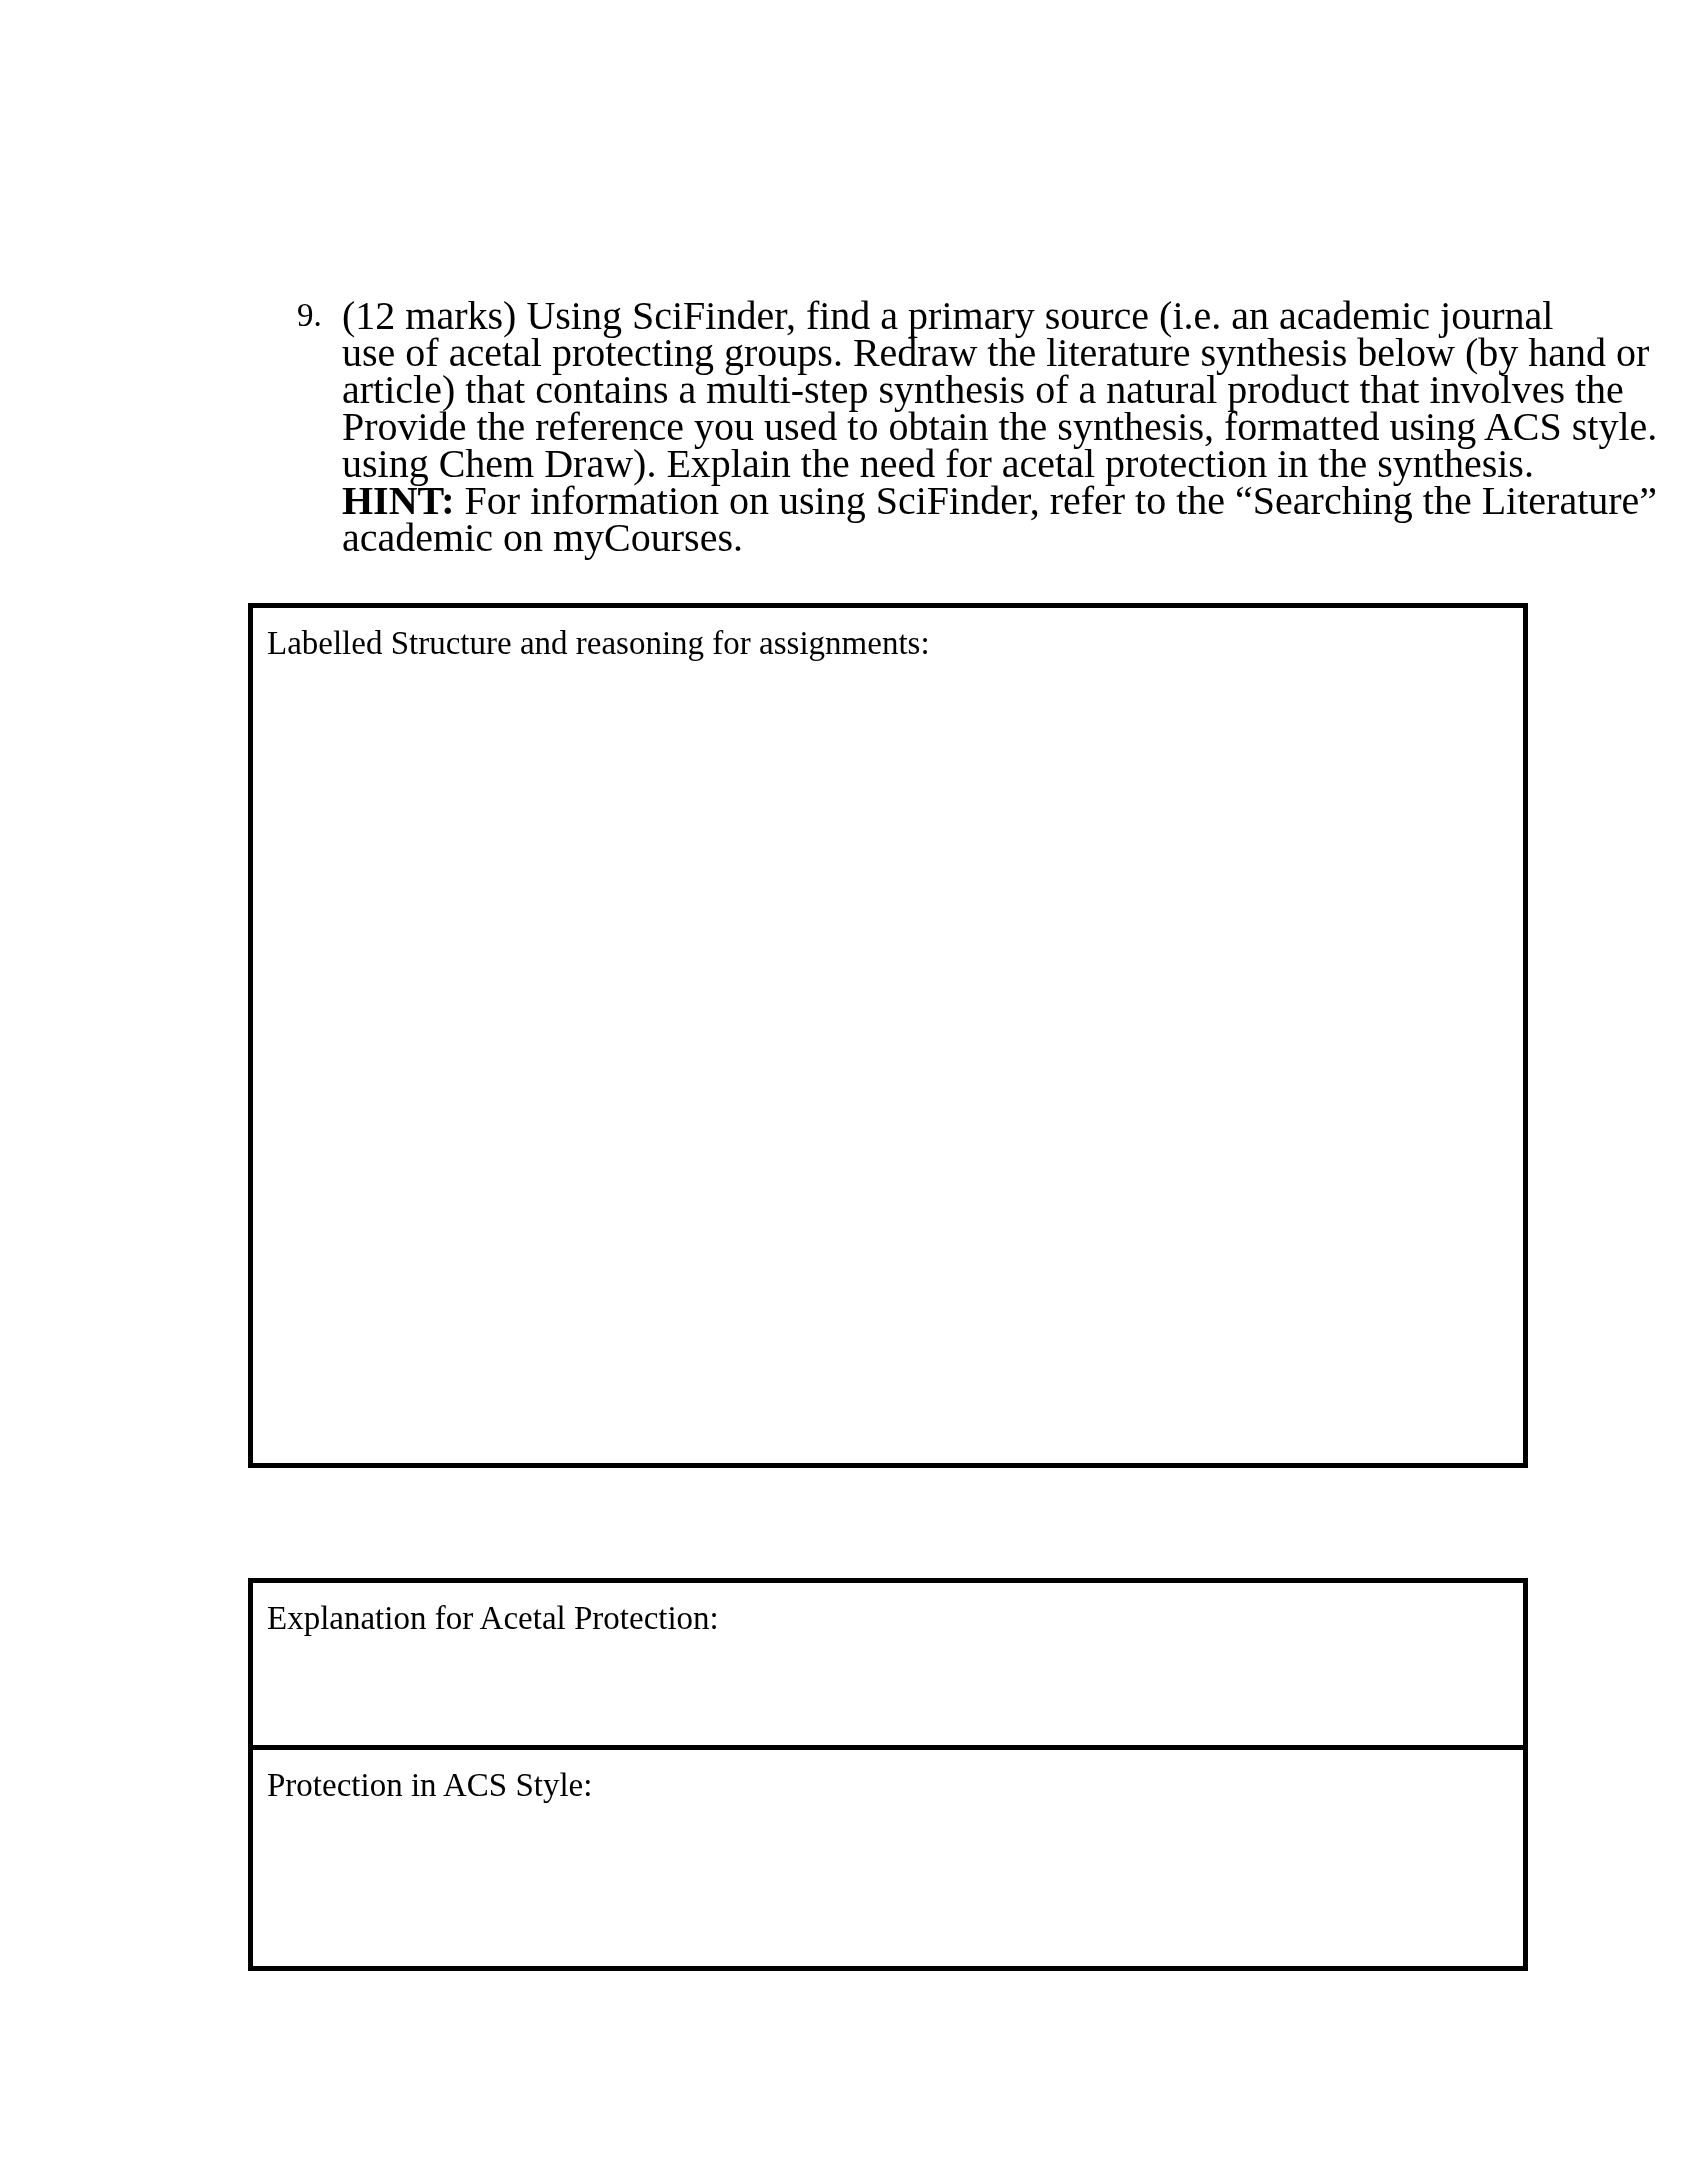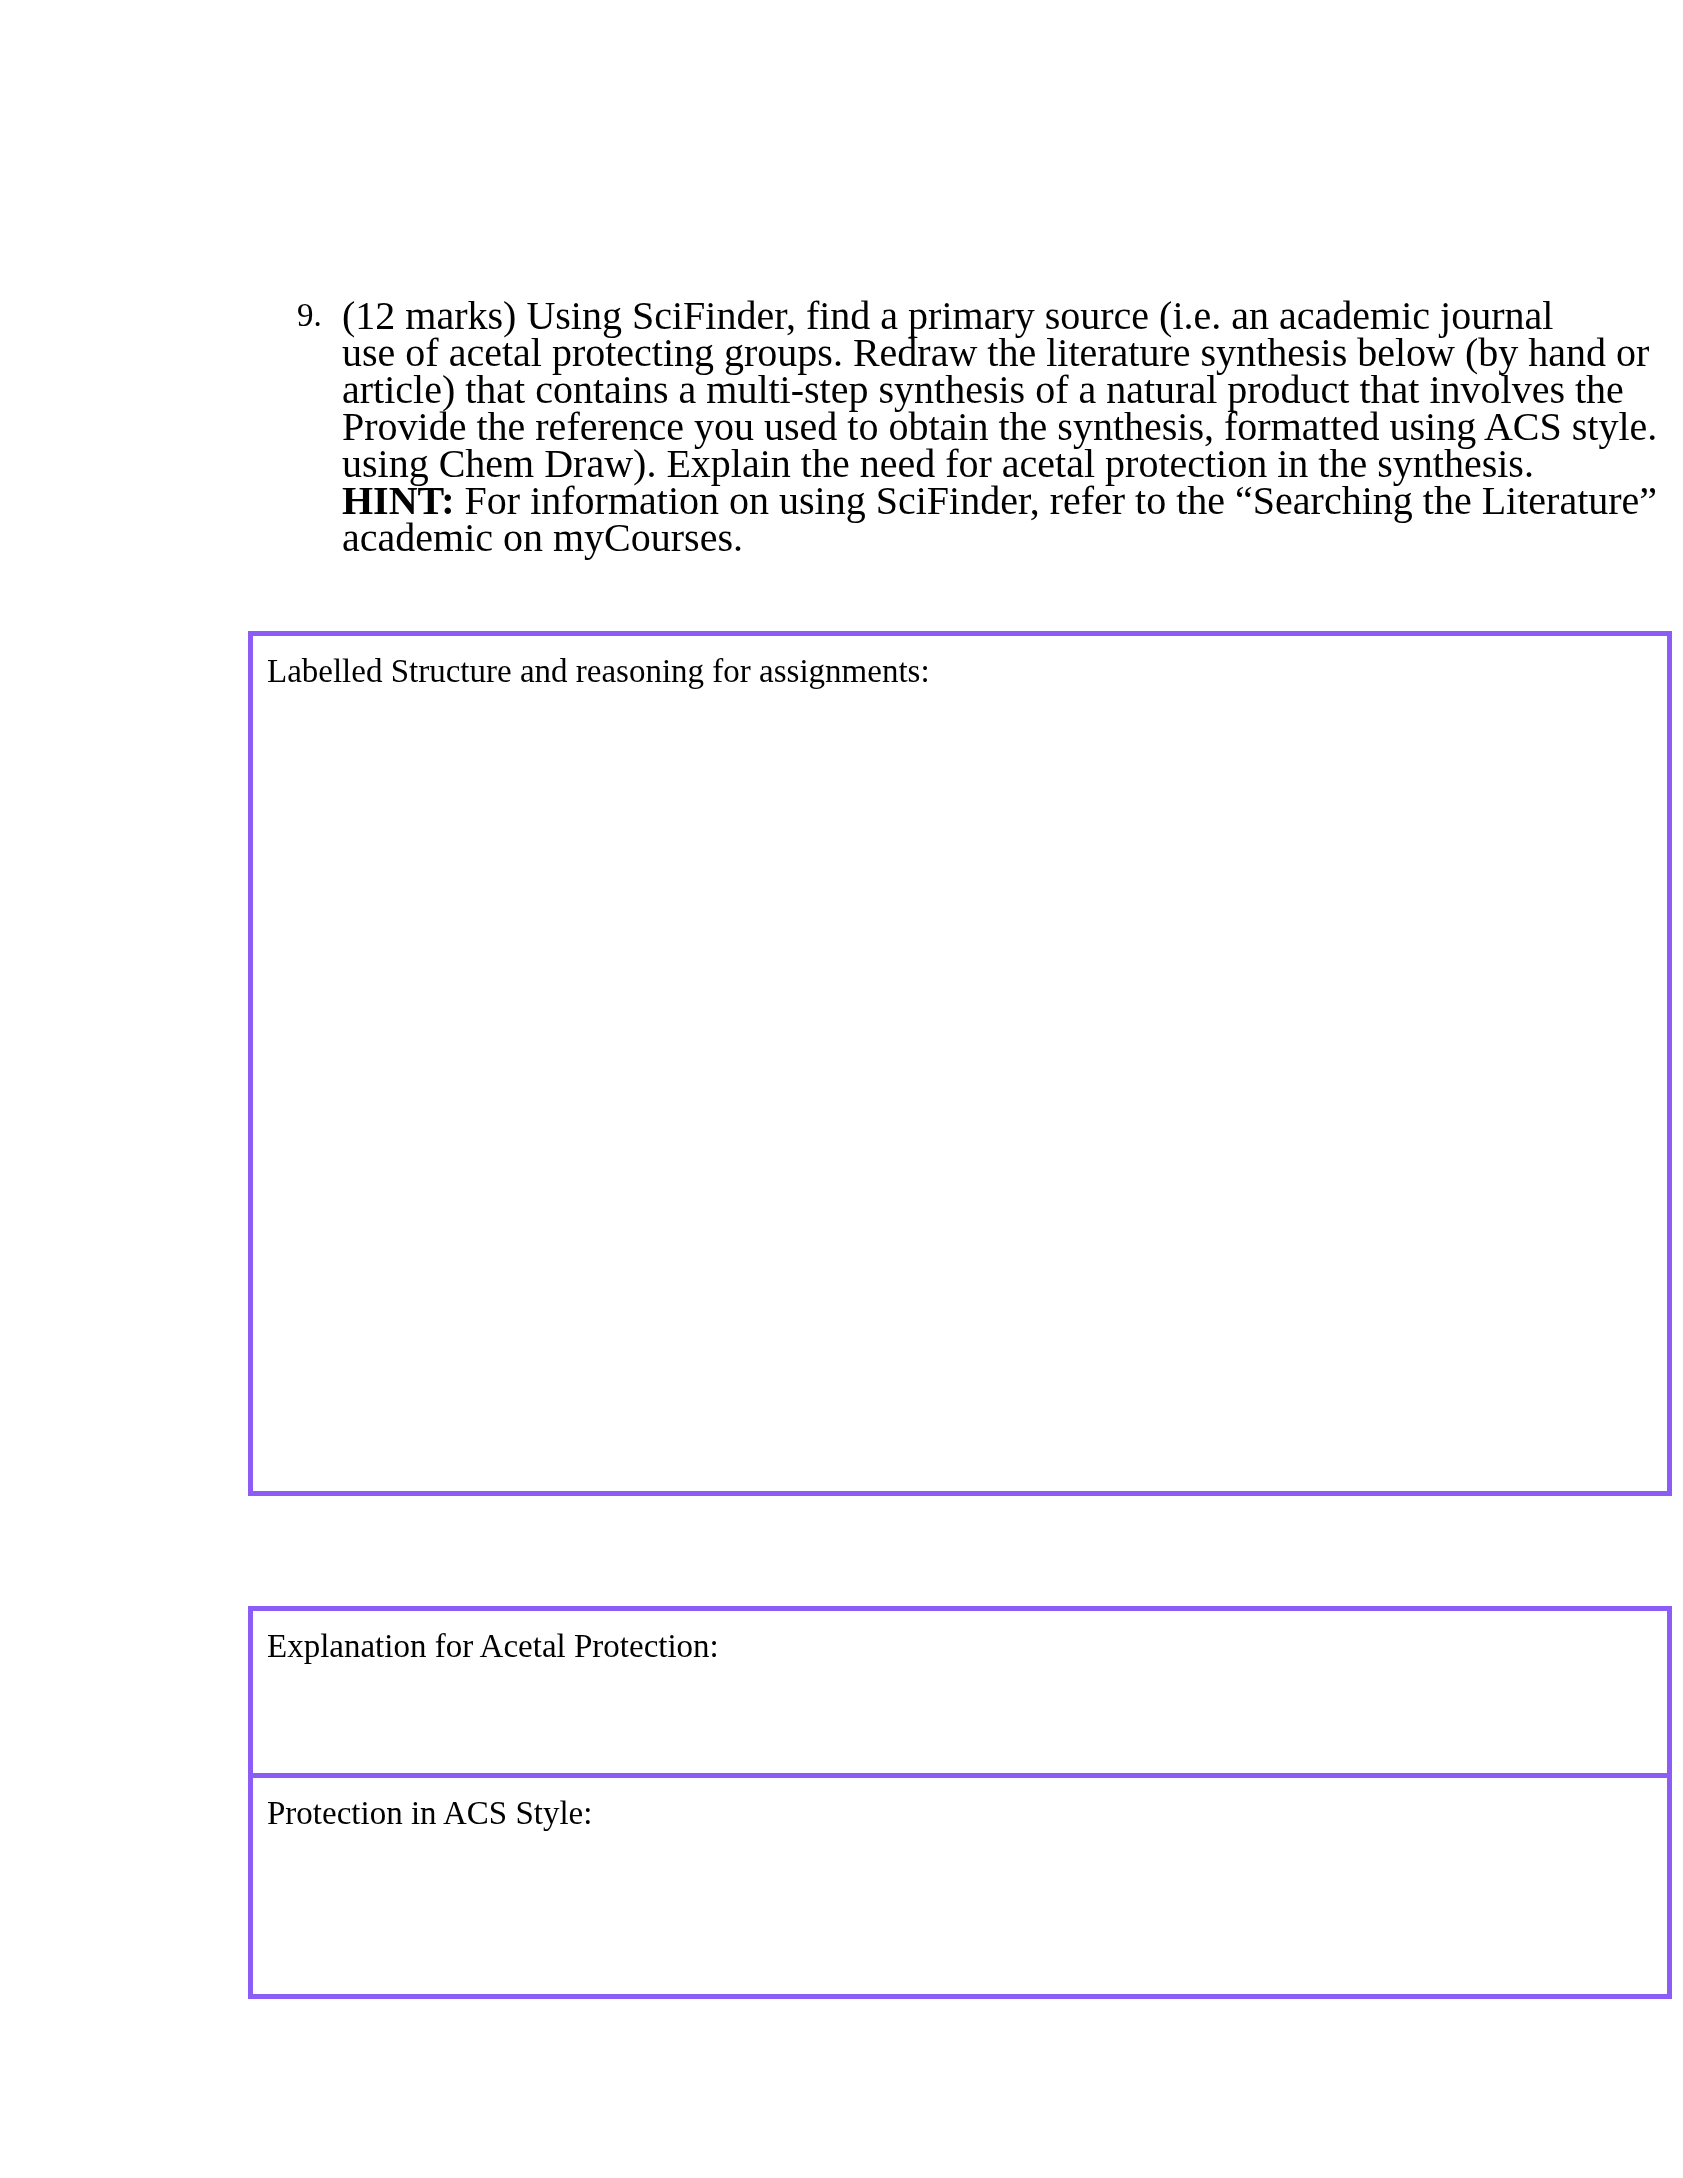--- a/index.html
+++ b/index.html
@@ -37,26 +37,25 @@
   .qline {
     white-space: nowrap;
   }
   .hint-label {
     font-weight: bold;
   }
   
   .answer-box {
     position: absolute;
     left: 248px;
-    width: 1424px;
+    width: 1280px;
     box-sizing: border-box;
-    border: 5px solid #8b5cf6;
+    border: 5px solid #000000;
     background: #ffffff;
     padding: 16px 14px;
-    margin-top: 28px;
   }
   .box-structure   { top: 603px;  height: 865px; }
   .box-explanation { top: 1578px; height: 225px; }
   .box-reference   { top: 1745px; height: 226px; }
   .box-label {
     font-size: 33px;
     line-height: 38px;
     white-space: nowrap;
   }
 </style>

